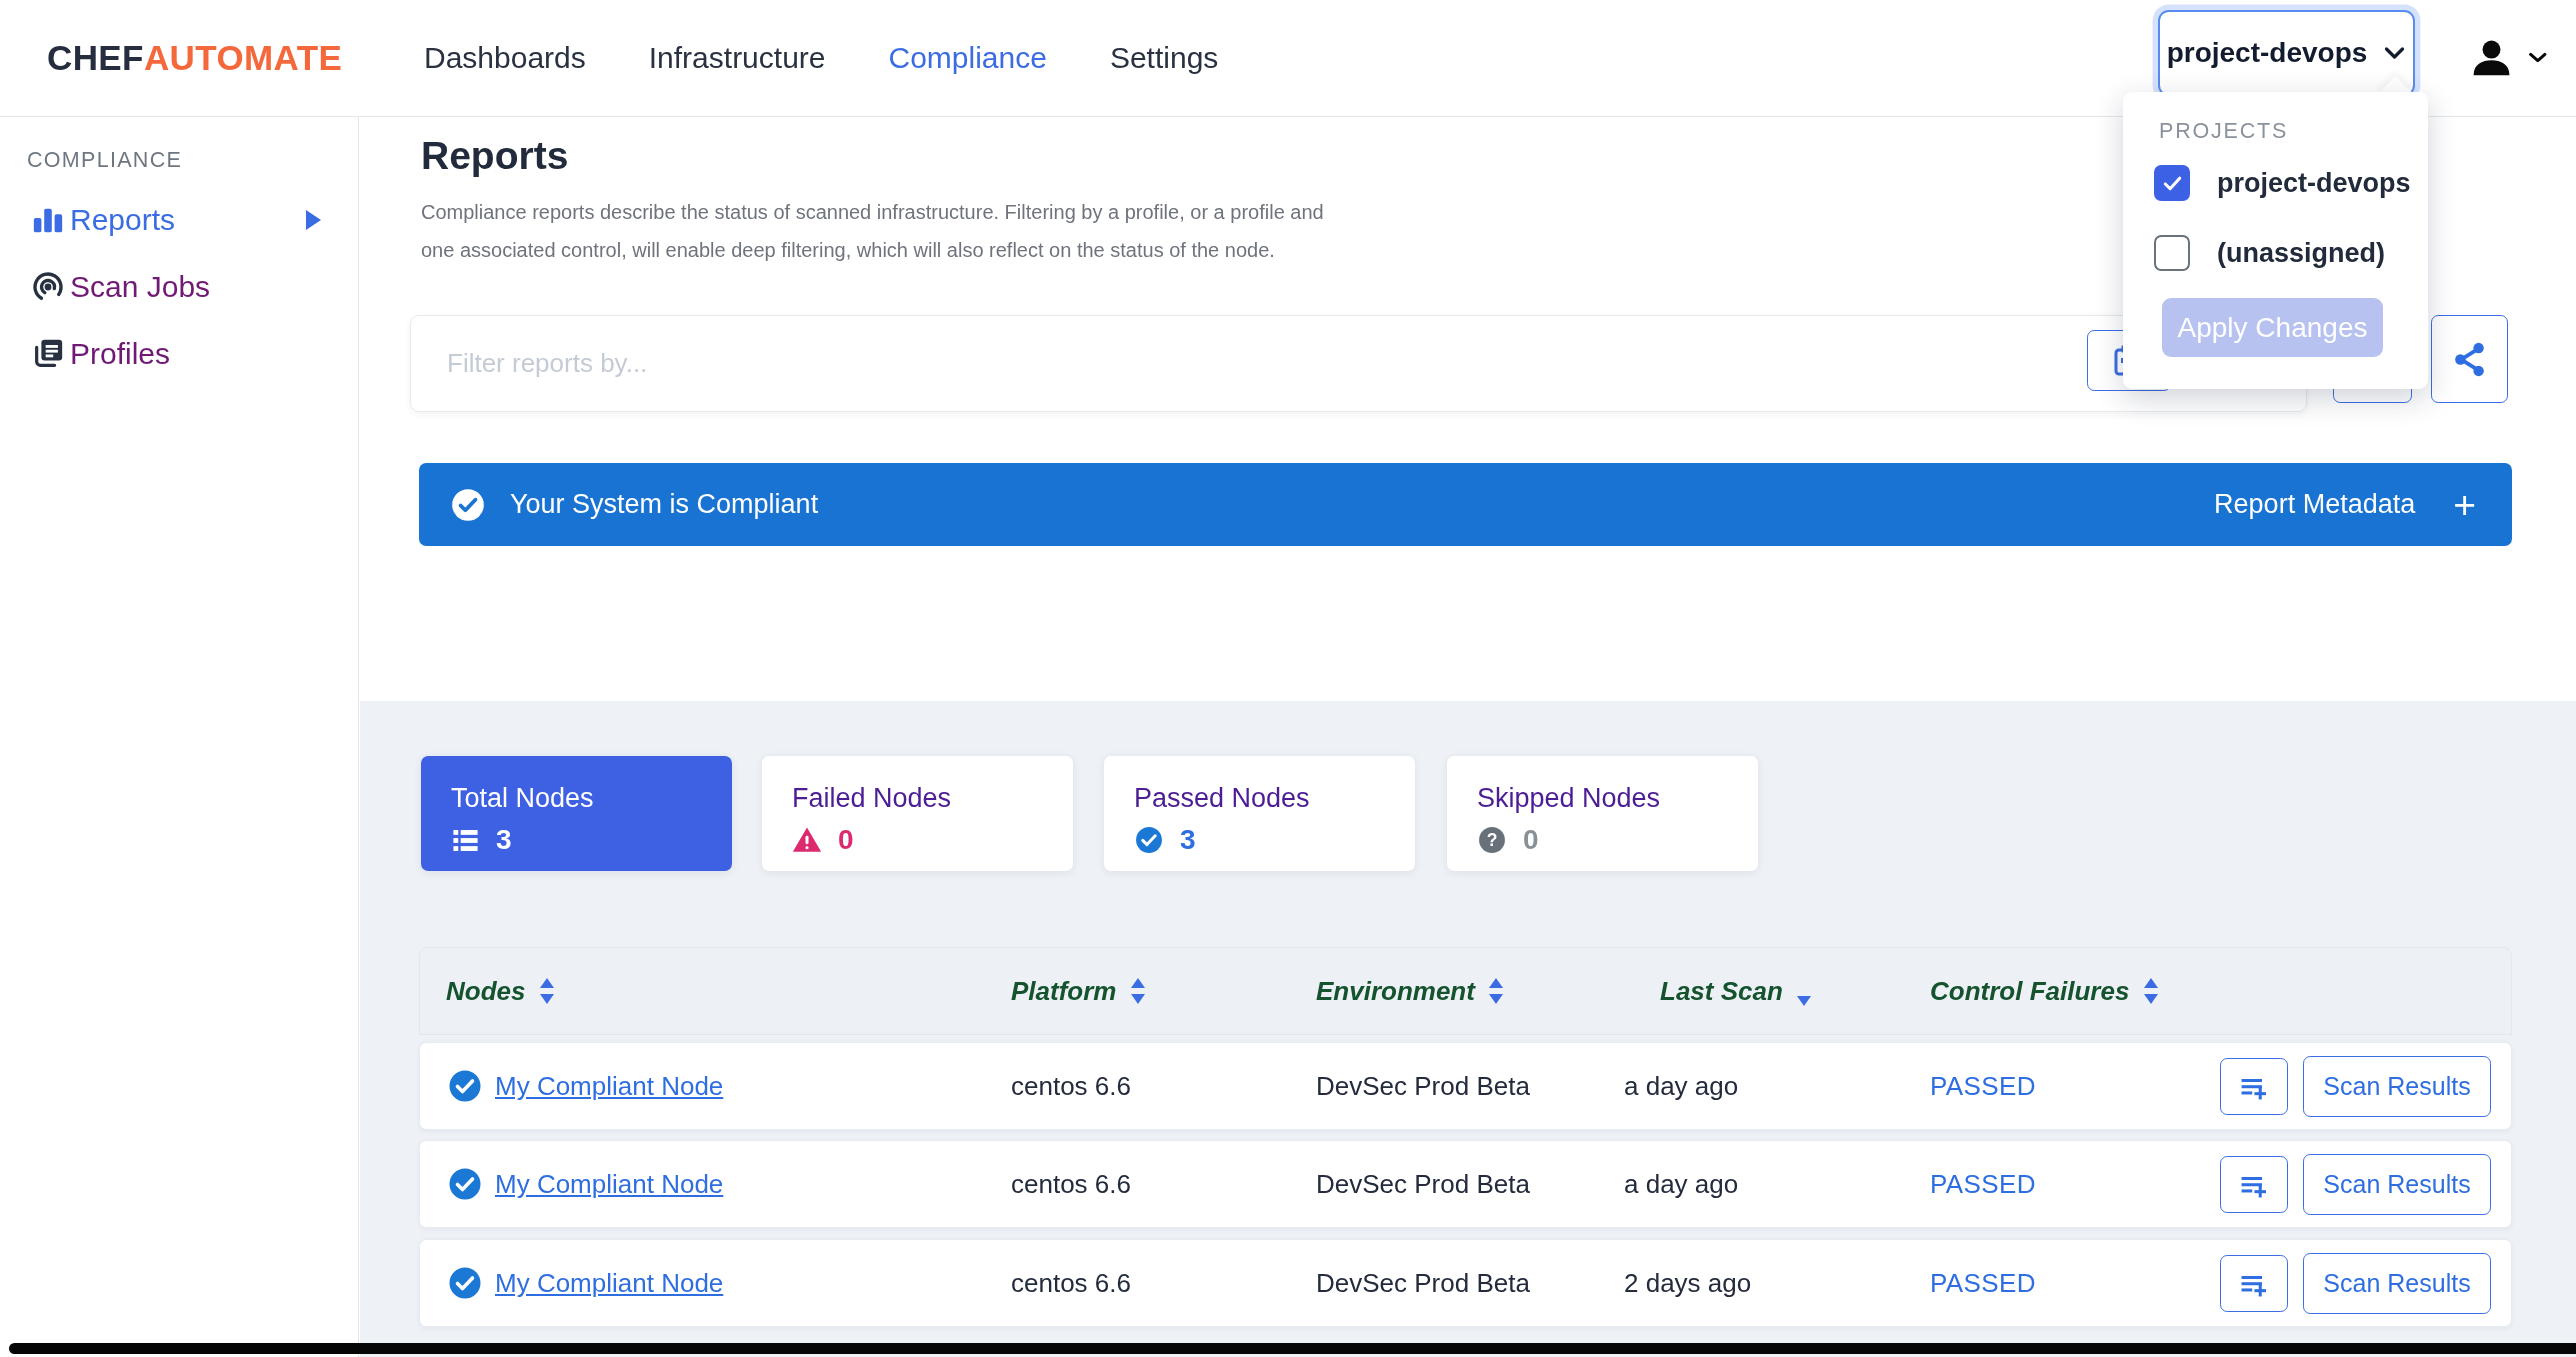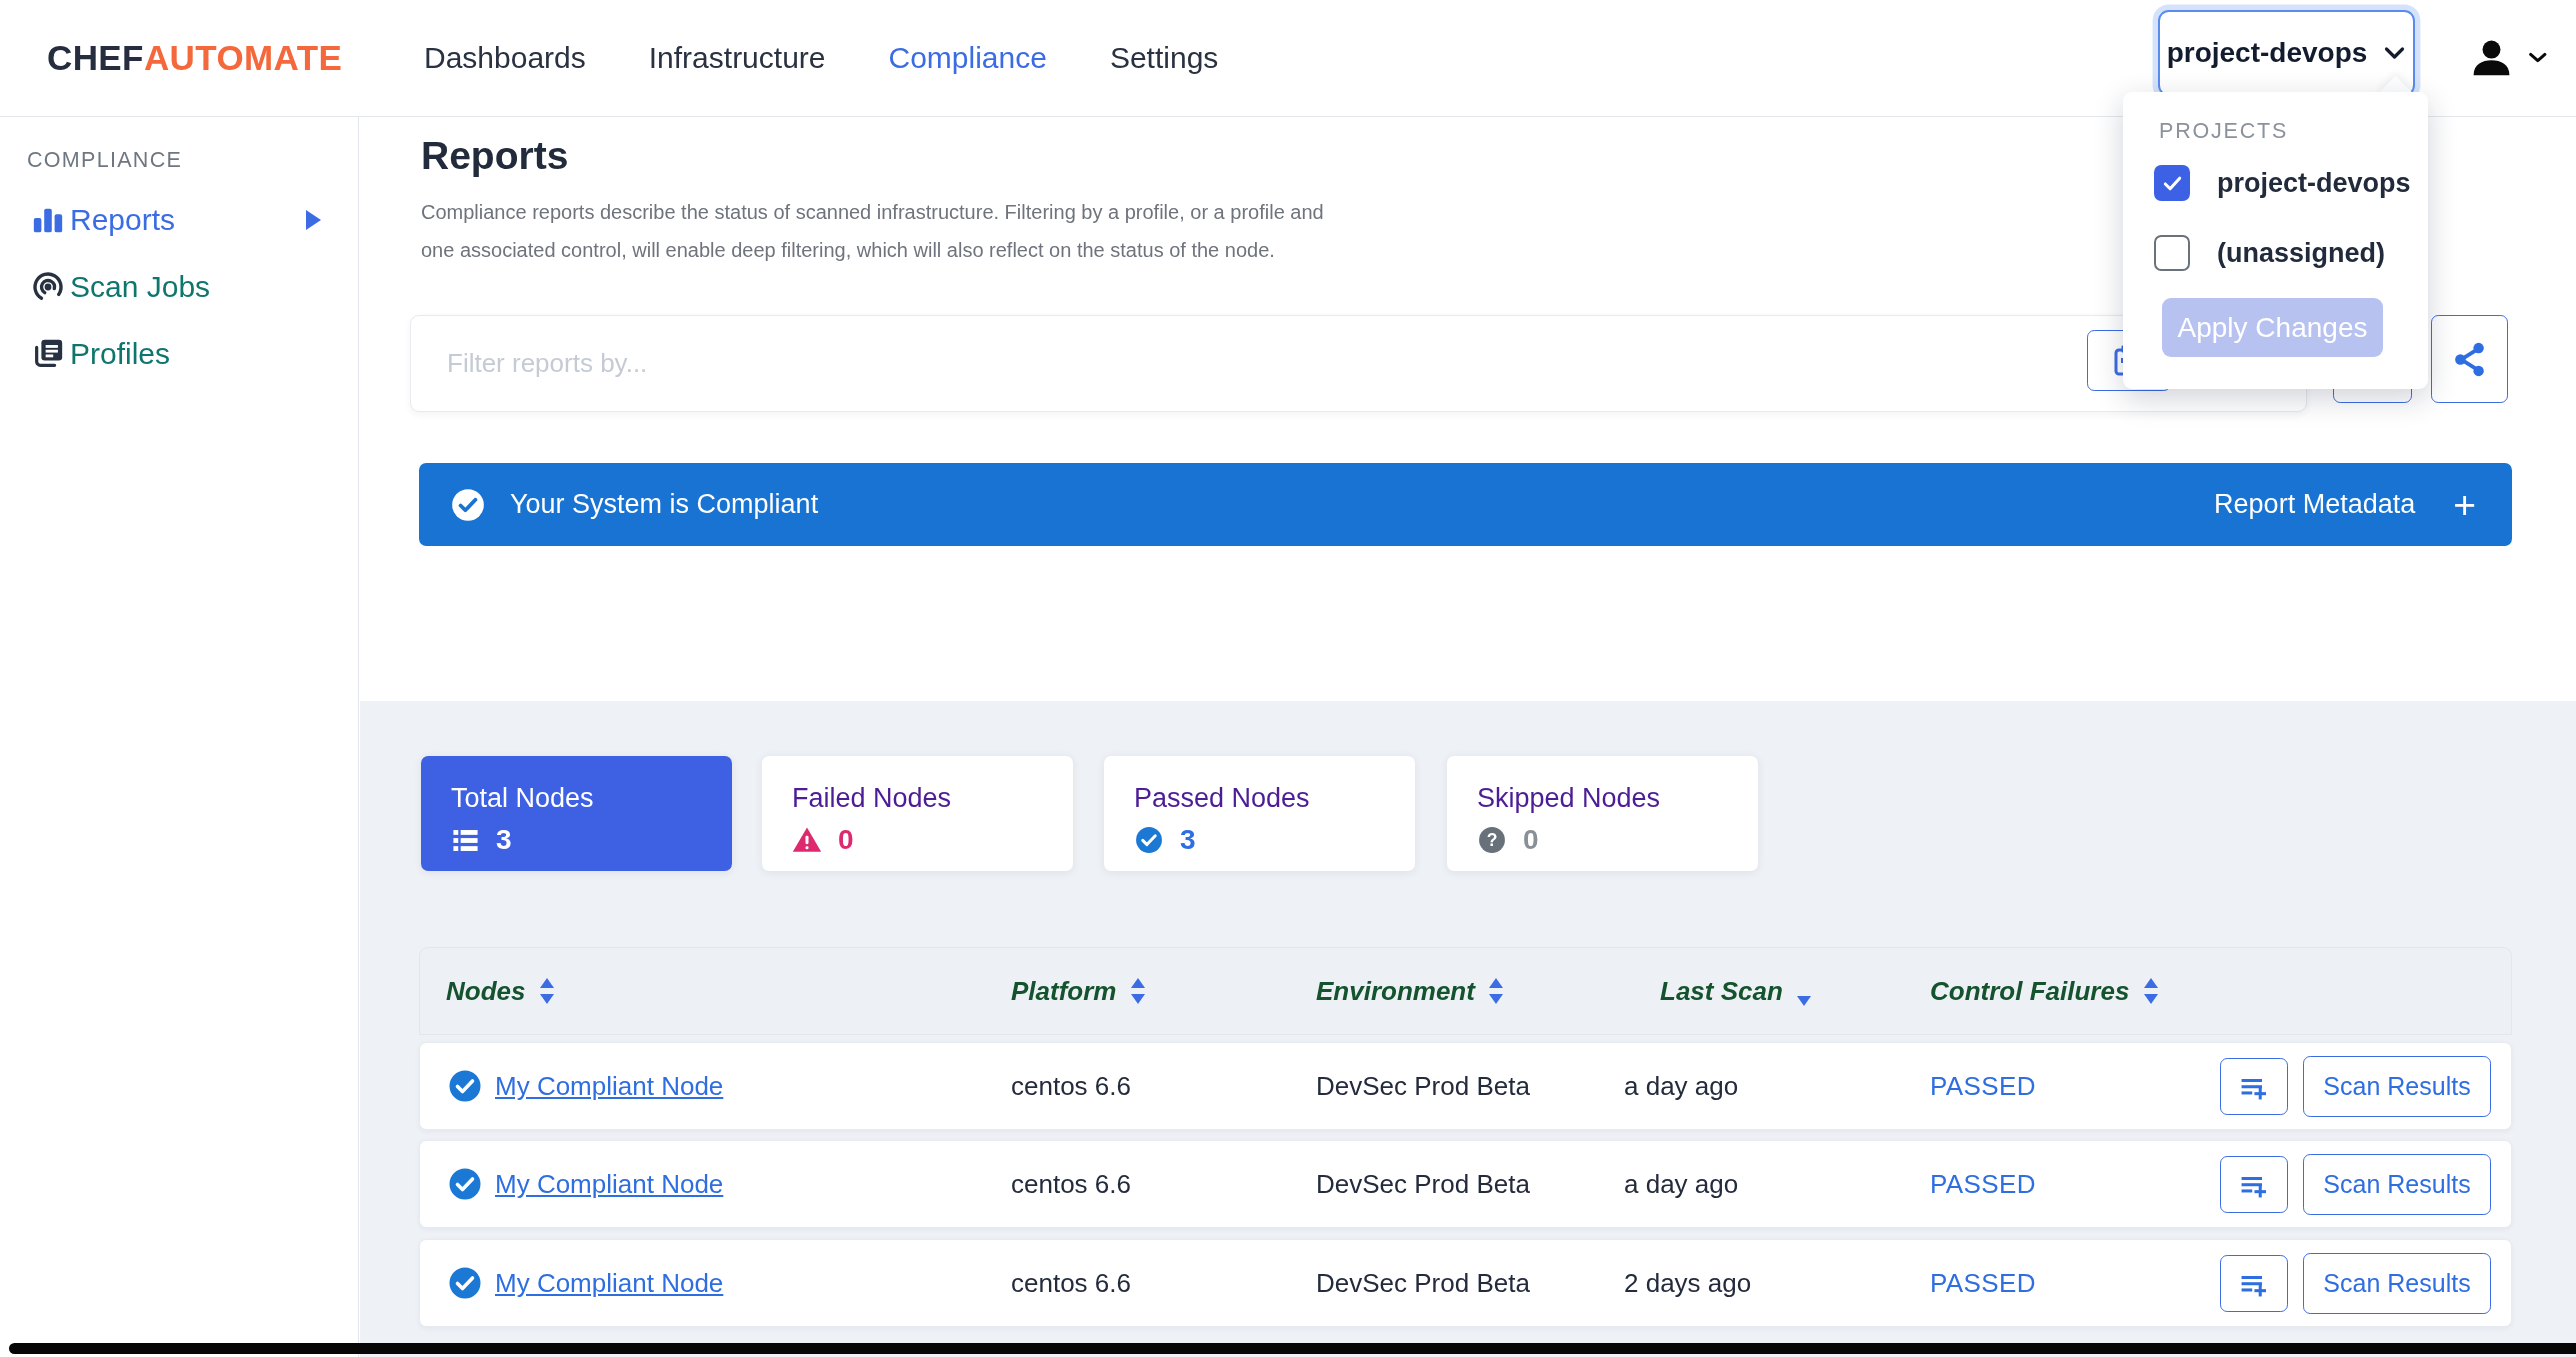--- a/index.html
+++ b/index.html
@@ -20,21 +20,21 @@
     border:2.7px solid #5a8bef;border-radius:10.7px;box-shadow:0 0 0 5.4px rgba(99,154,240,.28);
     display:flex;align-items:center;justify-content:center;gap:16px;z-index:60;cursor:pointer;
   }
   .project-btn .lbl{font-size:28px;font-weight:700;color:#131c2e;white-space:nowrap;}
   .user-menu{position:absolute;left:2470px;top:0;height:116px;display:flex;align-items:center;gap:14.3px;cursor:pointer;}
   
   .sidebar{position:absolute;left:0;top:116px;width:358px;height:1241px;background:#fff;border-right:1.8px solid #e3e7ec;z-index:5;}
   .side-section{position:absolute;left:27px;top:32px;font-size:21.5px;letter-spacing:1.3px;color:#6e7781;}
   .side-item{position:absolute;left:0;width:356px;height:68px;display:flex;align-items:center;cursor:pointer;}
   .side-item .sicon{position:absolute;left:30px;width:36px;height:36px;display:flex;align-items:center;justify-content:center;}
-  .side-item .slabel{position:absolute;left:70px;font-size:30px;color:#0f766e;white-space:nowrap;}
+  .side-item .slabel{position:absolute;left:70px;font-size:30px;color:#701a75;white-space:nowrap;}
   .side-item.active .slabel{color:#3b6ce4;}
   .side-arrow{position:absolute;left:306px;width:0;height:0;border-left:15px solid #3b6ce4;border-top:10px solid transparent;border-bottom:10px solid transparent;}
   
   .page-title{position:absolute;left:421px;top:134px;font-size:39px;font-weight:700;color:#222b3b;margin:0;}
   .page-desc{position:absolute;left:421px;top:193px;font-size:20px;line-height:38px;color:#6e737c;}
   
   .filterbar{position:absolute;left:410px;top:315px;width:1897px;height:97px;background:#fff;border:1.8px solid #e7eaee;border-radius:9px;box-shadow:0 2.7px 7.2px rgba(30,45,70,.05);box-sizing:border-box;}
   .filterbar input{position:absolute;left:34px;top:0;width:1612px;height:93px;border:none;outline:none;font-size:26px;font-family:"Liberation Sans",sans-serif;color:#3a4150;background:transparent;}
   .filterbar input::placeholder{color:#c5cbd4;}
   .cal-btn{position:absolute;left:2087px;top:330px;width:84px;height:61px;background:#fff;border:1.8px solid #3b6ce4;border-radius:7.2px;display:flex;align-items:center;justify-content:center;box-sizing:border-box;cursor:pointer;z-index:20;}

